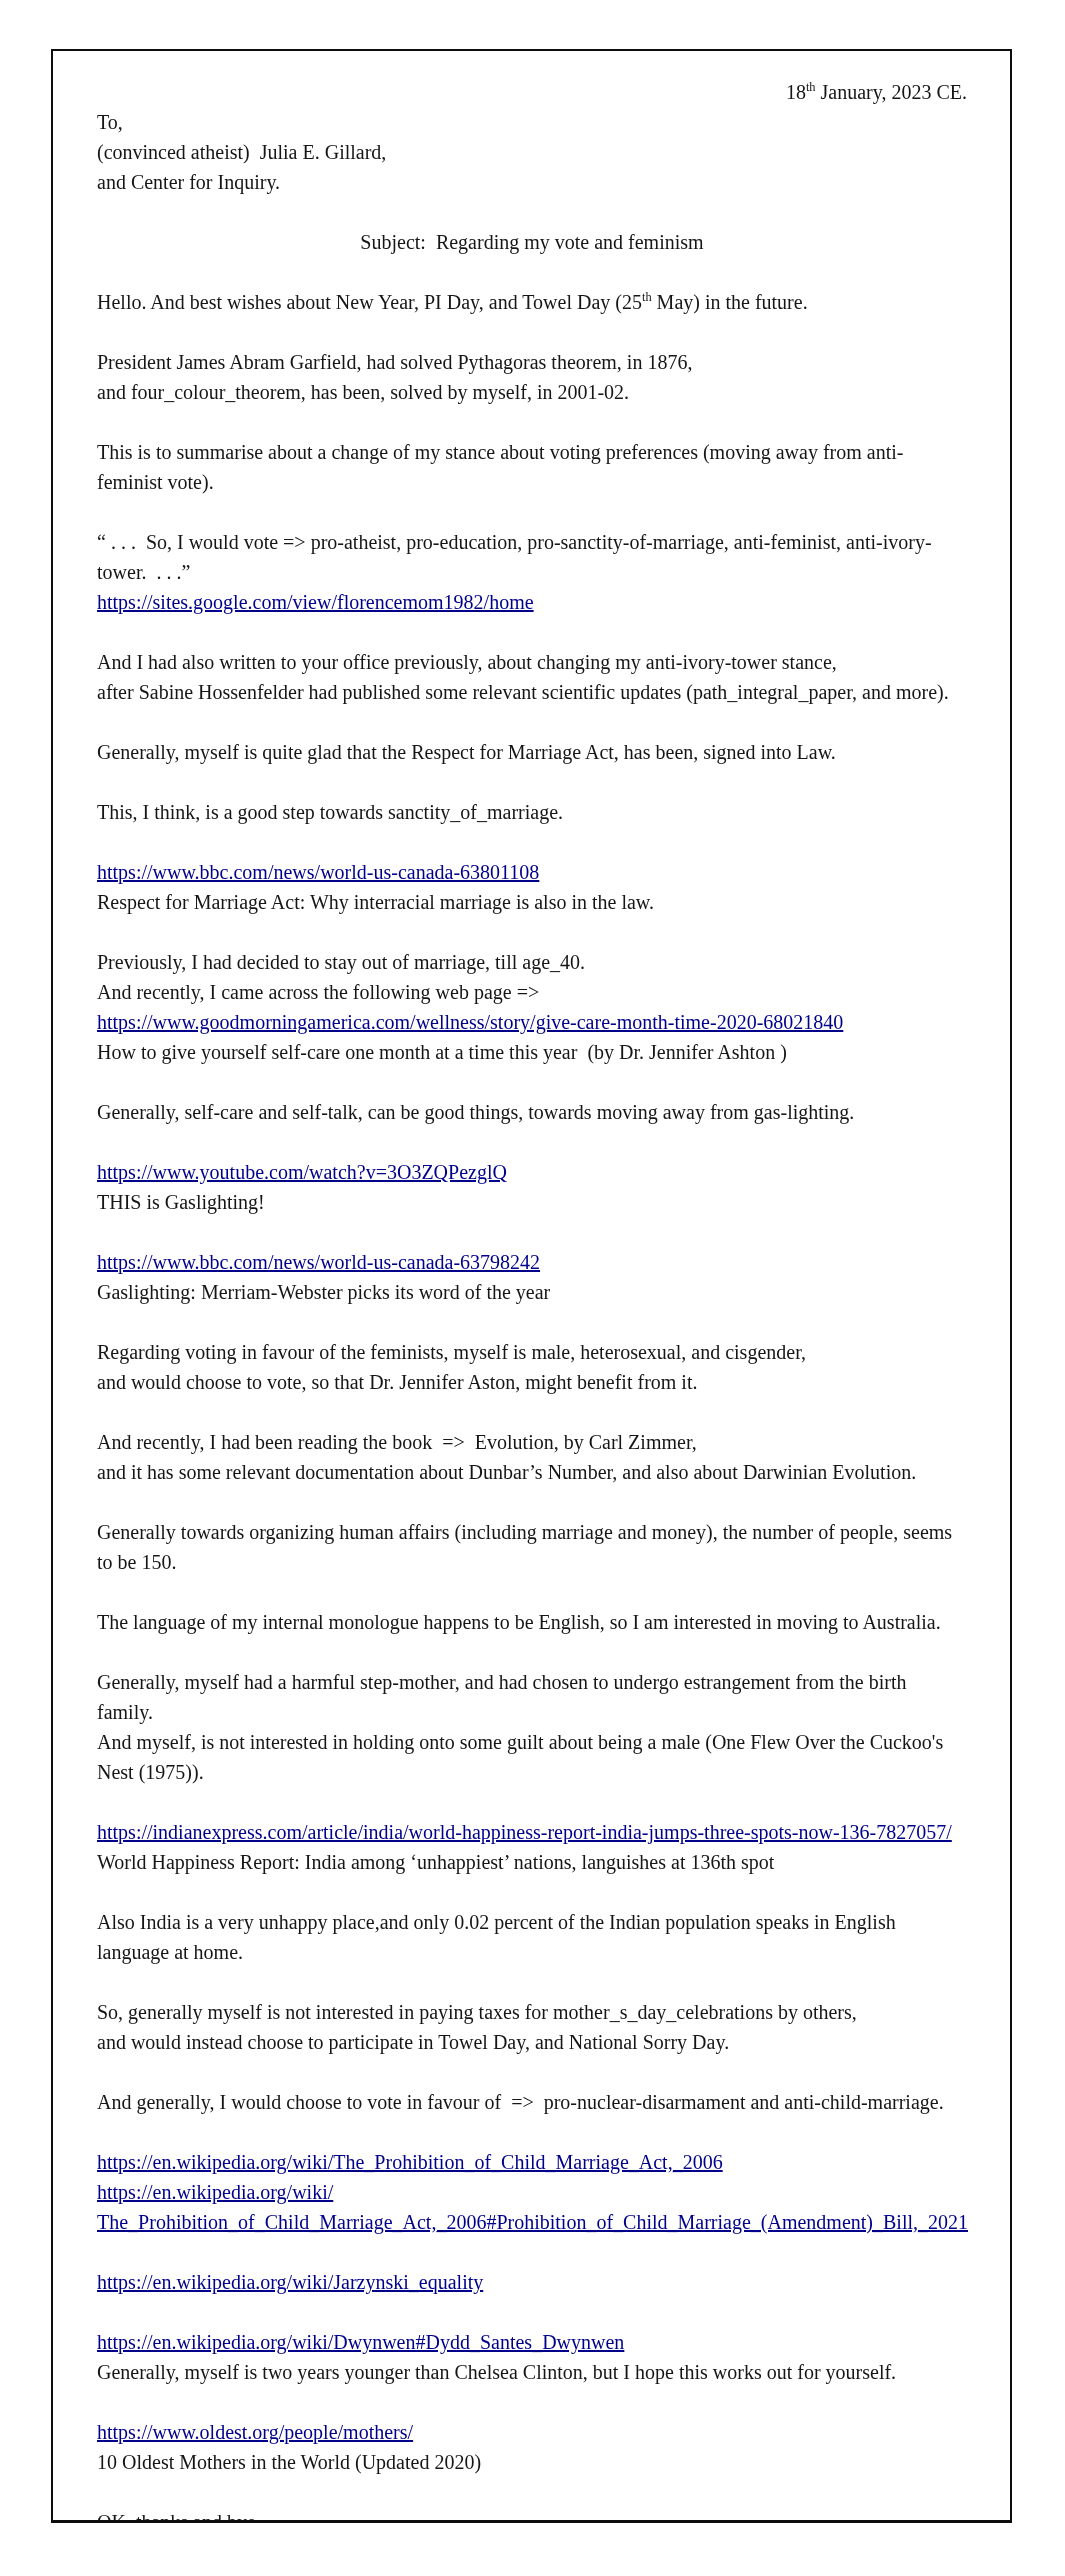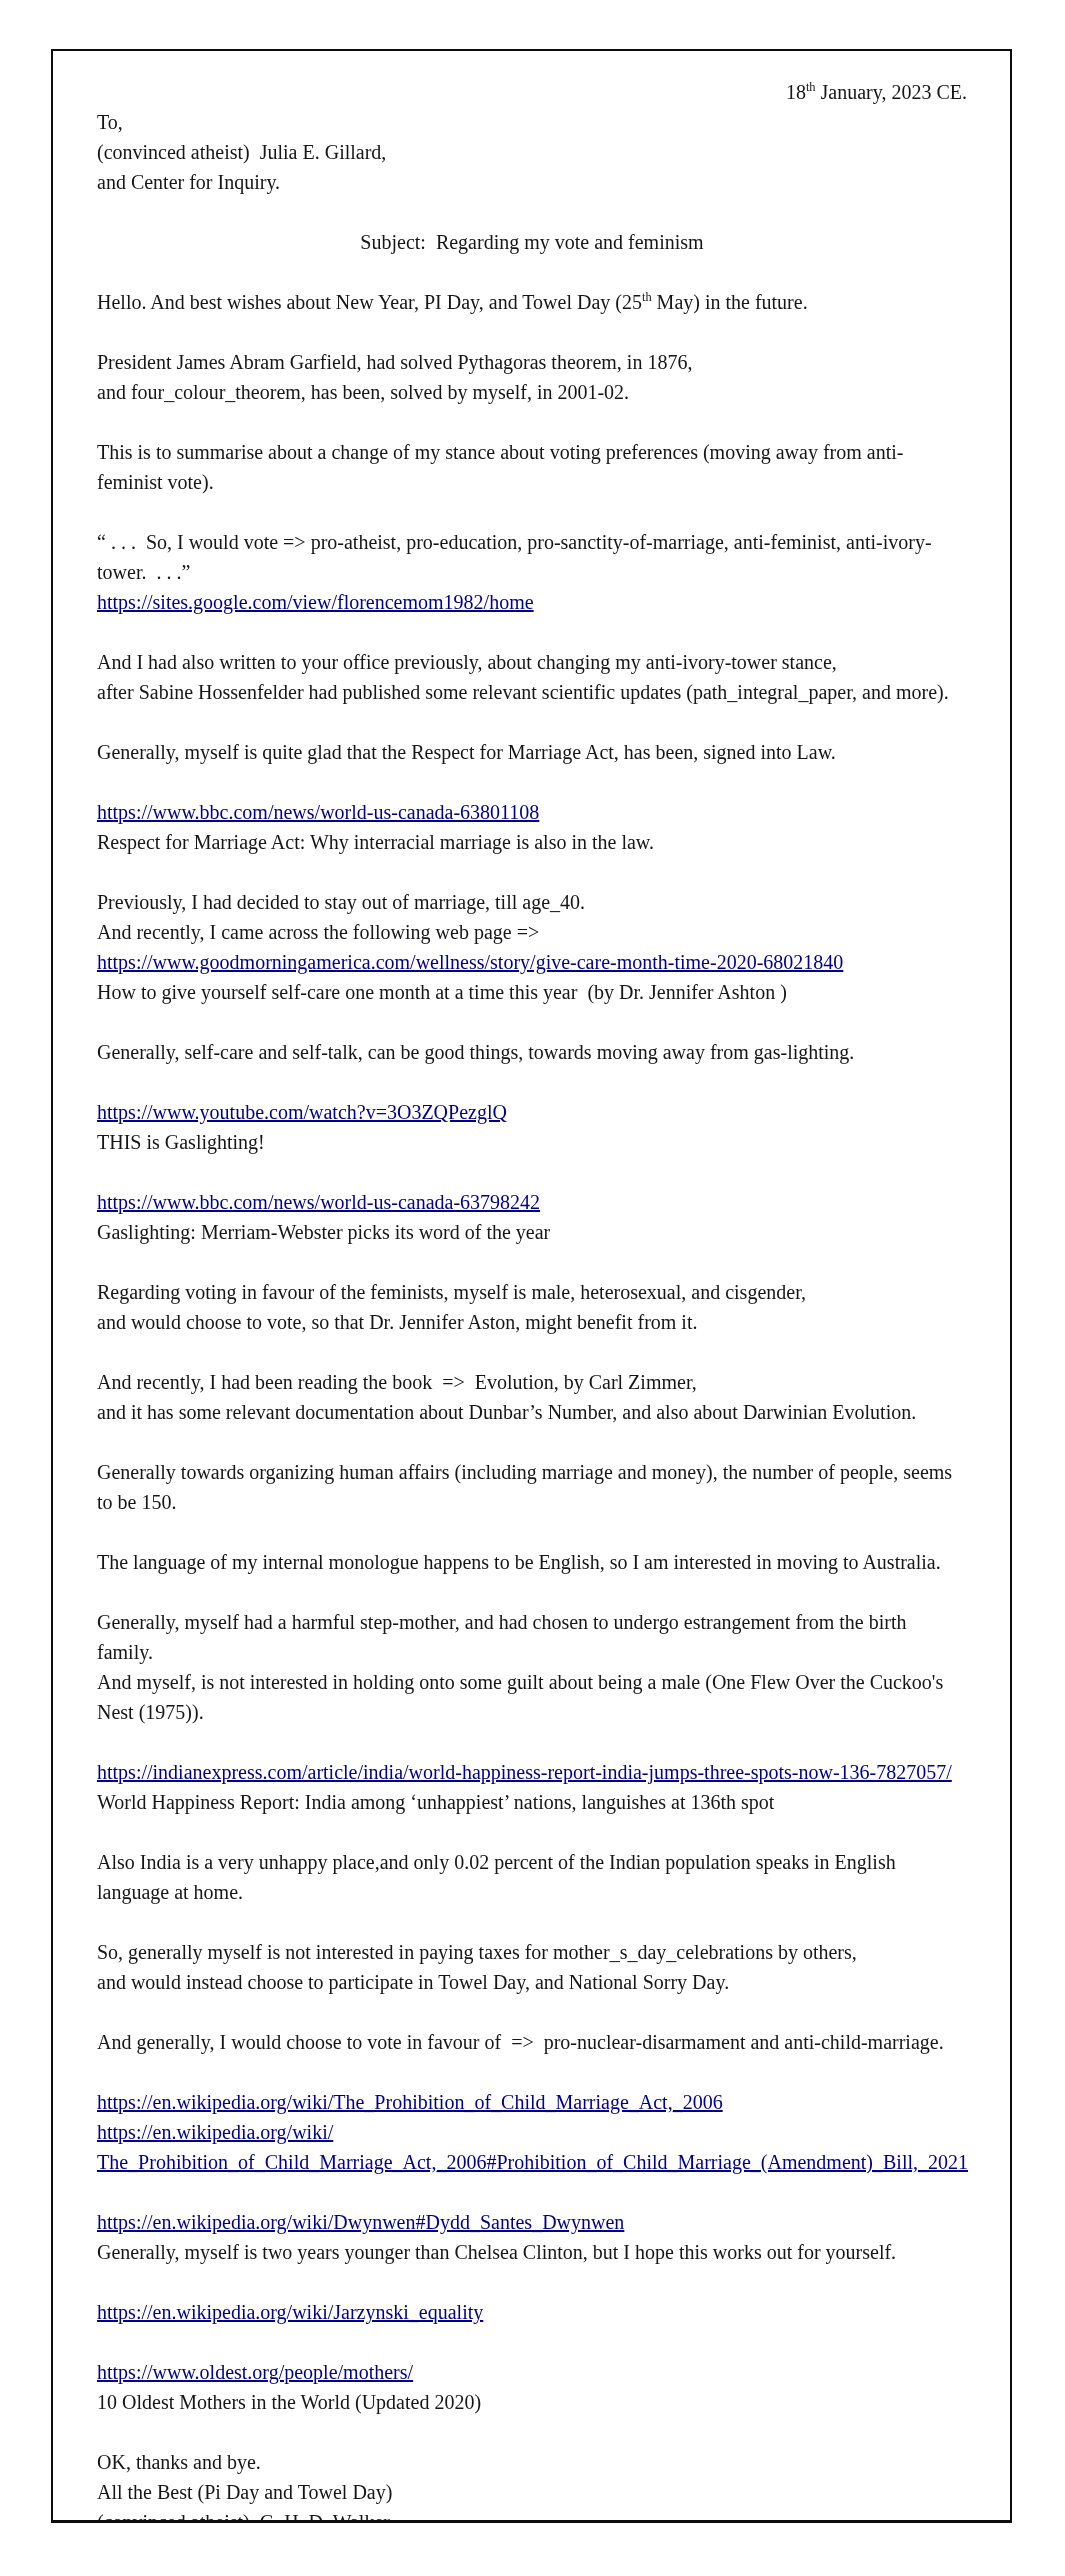--- a/index.html
+++ b/index.html
@@ -73,20 +73,23 @@
         <div class="line"><span class="link">https://sites.google.com/view/florencemom1982/home</span></div>
       </div>
       <div class="para">
         <div class="line">And I had also written to your office previously, about changing my anti-ivory-tower stance,</div>
         <div class="line">after Sabine Hossenfelder had published some relevant scientific updates (path_integral_paper, and more).</div>
       </div>
       <div class="para">
         <div class="line">Generally, myself is quite glad that the Respect for Marriage Act, has been, signed into Law.</div>
       </div>
       <div class="para">
+        <div class="line">This, I think, is a good step towards sanctity_of_marriage.</div>
+      </div>
+      <div class="para">
         <div class="line"><span class="link">https://www.bbc.com/news/world-us-canada-63801108</span></div>
         <div class="line">Respect for Marriage Act: Why interracial marriage is also in the law.</div>
       </div>
       <div class="para">
         <div class="line">Previously, I had decided to stay out of marriage, till age_40.</div>
         <div class="line">And recently, I came across the following web page =&gt;</div>
         <div class="line"><span class="link">https://www.goodmorningamerica.com/wellness/story/give-care-month-time-2020-68021840</span></div>
         <div class="line">How to give yourself self-care one month at a time this year  (by Dr. Jennifer Ashton )</div>
       </div>
       <div class="para">
@@ -131,25 +134,25 @@
       </div>
       <div class="para">
         <div class="line">And generally, I would choose to vote in favour of  =&gt;  pro-nuclear-disarmament and anti-child-marriage.</div>
       </div>
       <div class="para">
         <div class="line"><span class="link">https://en.wikipedia.org/wiki/The_Prohibition_of_Child_Marriage_Act,_2006</span></div>
         <div class="line"><span class="link">https://en.wikipedia.org/wiki/</span></div>
         <div class="line"><span class="link">The_Prohibition_of_Child_Marriage_Act,_2006#Prohibition_of_Child_Marriage_(Amendment)_Bill,_2021</span></div>
       </div>
       <div class="para">
+        <div class="line"><span class="link">https://en.wikipedia.org/wiki/Jarzynski_equality</span></div>
+      </div>
+      <div class="para">
         <div class="line"><span class="link">https://en.wikipedia.org/wiki/Dwynwen#Dydd_Santes_Dwynwen</span></div>
         <div class="line">Generally, myself is two years younger than Chelsea Clinton, but I hope this works out for yourself.</div>
-      </div>
-      <div class="para">
-        <div class="line"><span class="link">https://en.wikipedia.org/wiki/Jarzynski_equality</span></div>
       </div>
       <div class="para">
         <div class="line"><span class="link">https://www.oldest.org/people/mothers/</span></div>
         <div class="line">10 Oldest Mothers in the World (Updated 2020)</div>
       </div>
       <div class="para">
         <div class="line">OK, thanks and bye.</div>
         <div class="line">All the Best (Pi Day and Towel Day)</div>
         <div class="line">(convinced atheist)  G. H. D. Walker.</div>
       </div>

